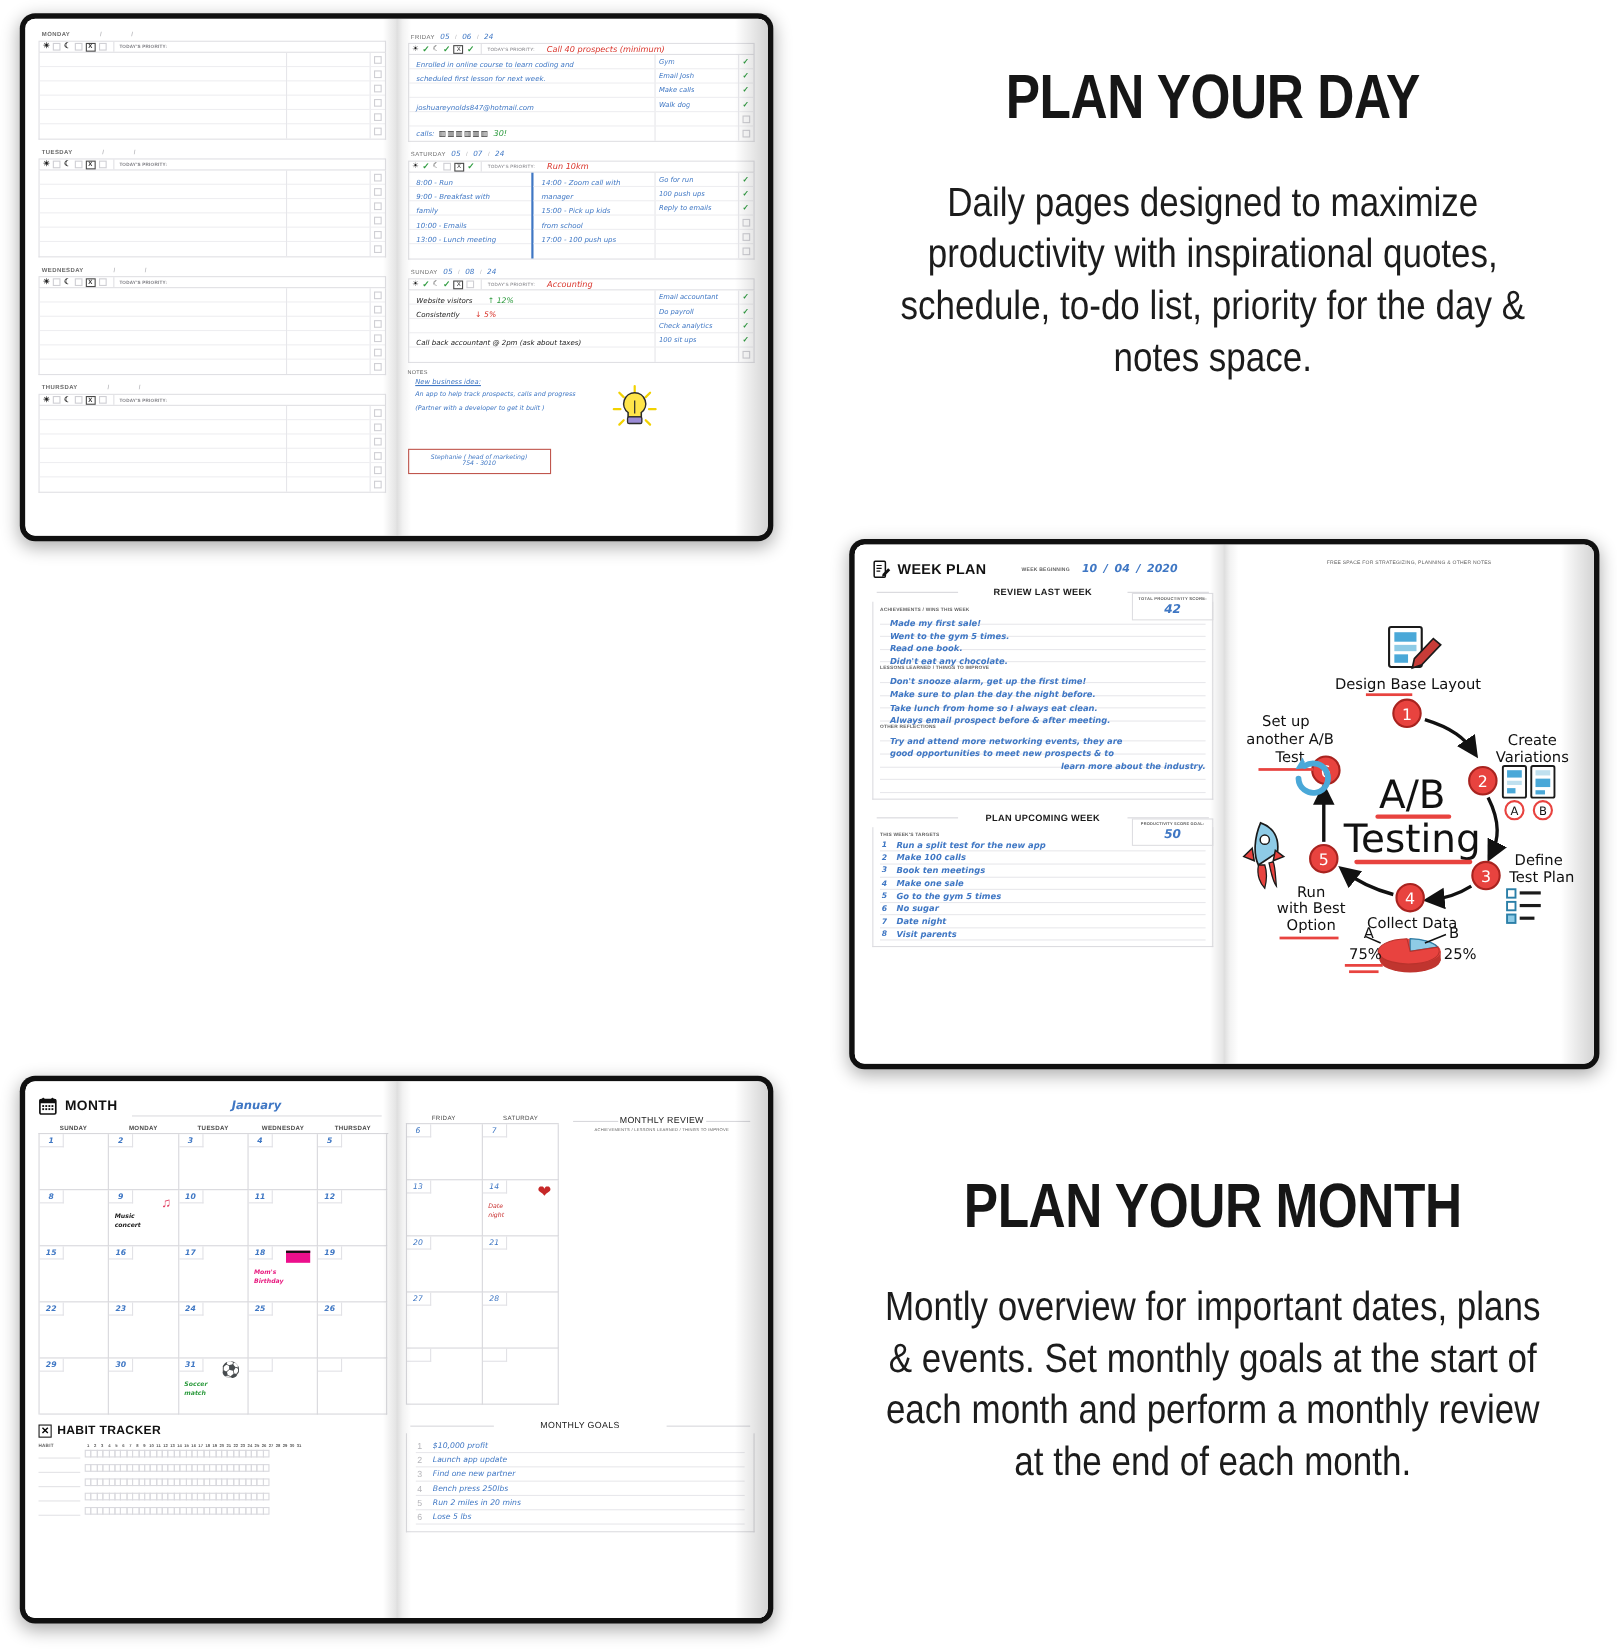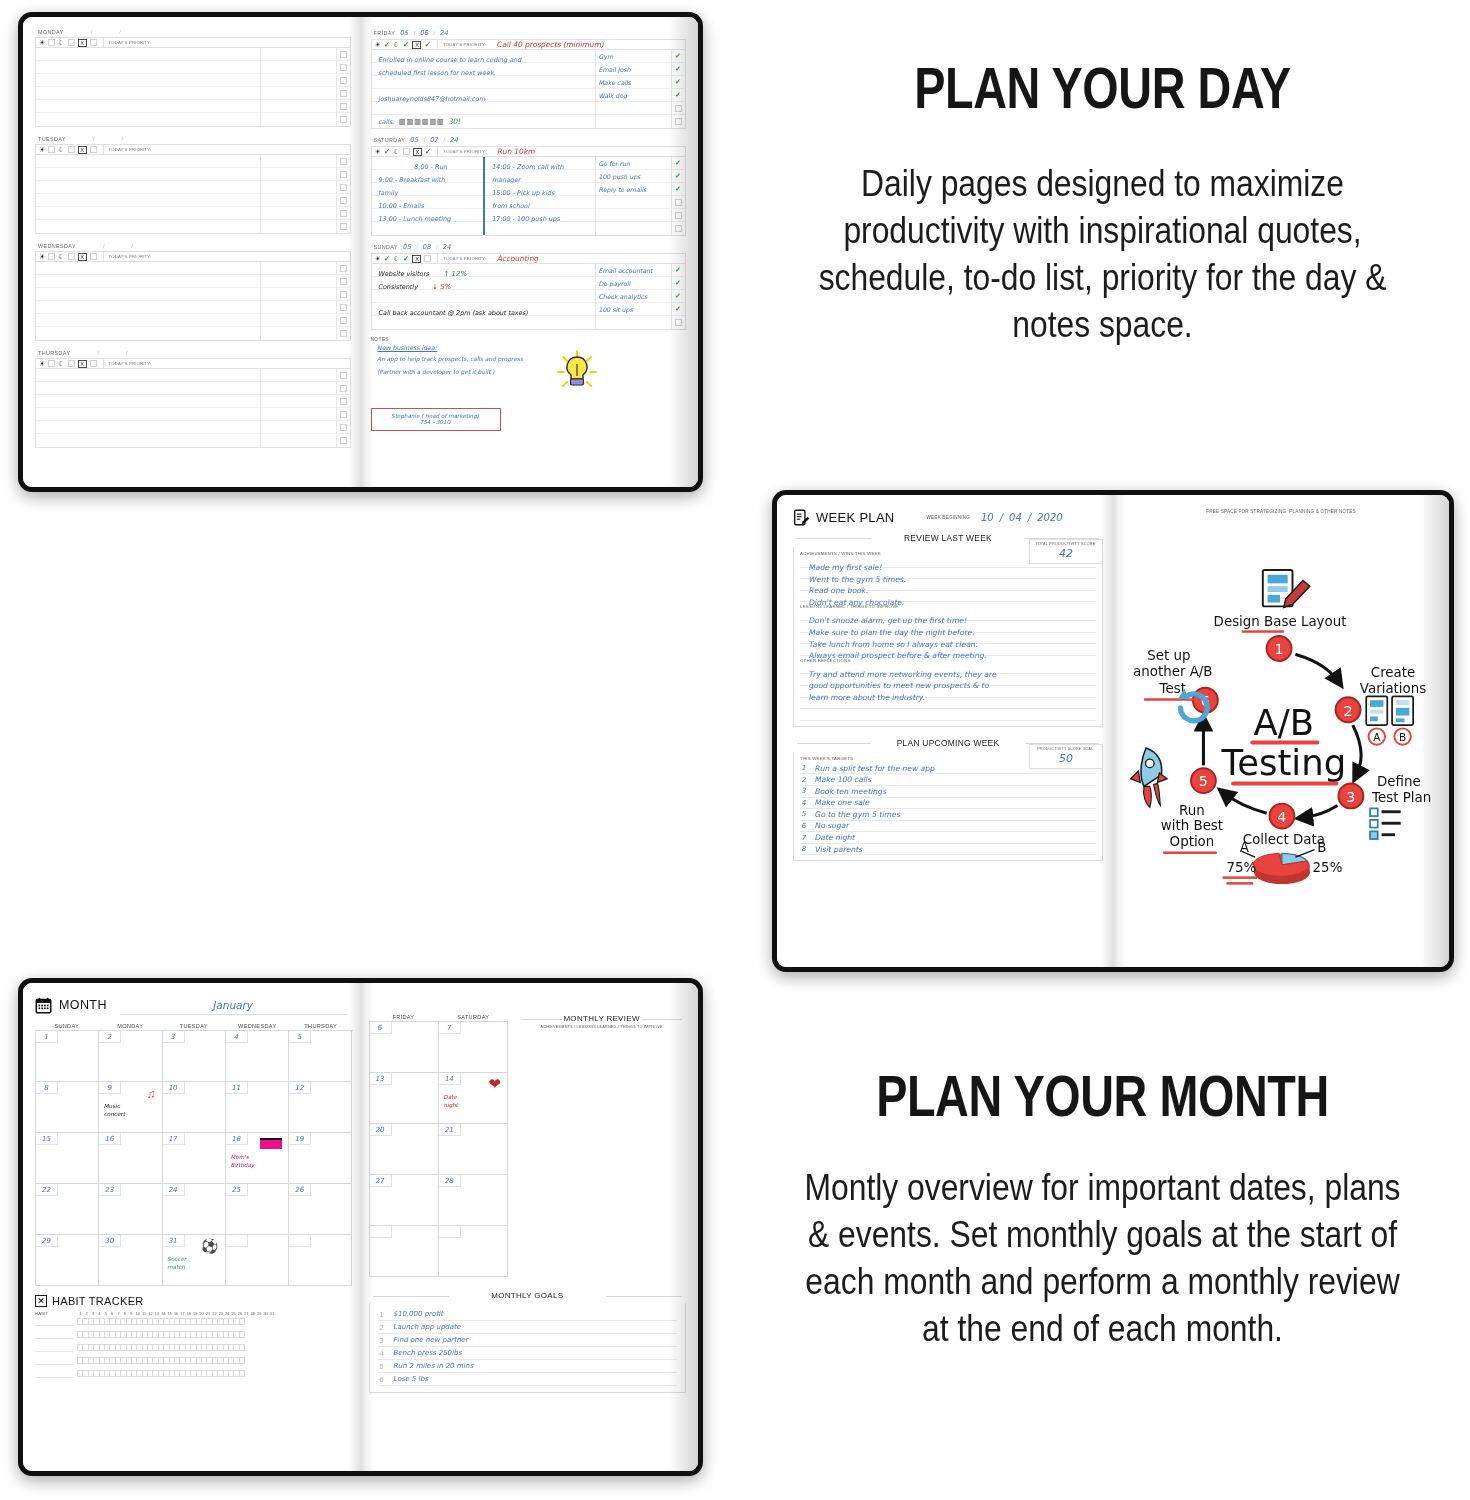--- a/index.html
+++ b/index.html
@@ -14,21 +14,21 @@
     transform:scaleX(.82); transform-origin:center; white-space:nowrap; }
   .mk p  { font-family:"Liberation Sans", sans-serif; color:#1c1c1c;
     font-weight:400; transform:scaleX(.86); transform-origin:center top; }
 
   
   .book { position:absolute; background:#101010; border-radius:14px;
     box-shadow:0 5px 16px rgba(0,0,0,.33); padding:5px; }
   .pages { position:relative; width:100%; height:100%;
     background:#fff; border-radius:9px; overflow:hidden; display:flex; }
   .pg { position:relative; height:100%; background:#fff; overflow:hidden; }
-  .pg.left  { flex:1 1 50%; }
+  .pg.left  { flex:1 1 50%;font-weight:bold; }
   .pg.right { flex:1 1 50%; }
   .gutter { position:absolute; top:0; bottom:0; width:26px;
     background:linear-gradient(to right,rgba(0,0,0,0) 0%,rgba(0,0,0,.10) 45%,
       rgba(0,0,0,.13) 50%,rgba(0,0,0,.05) 70%,rgba(0,0,0,0) 100%);
     pointer-events:none; z-index:6; }
   .edgeShade { position:absolute; top:0; bottom:0; right:0; width:30px;
     background:linear-gradient(to left,rgba(0,0,0,.17),rgba(0,0,0,0));
     pointer-events:none; z-index:5; }
 
   
@@ -429,21 +429,21 @@
             <span class="icn">☾</span>
             <span class="chk"></span>
             <span class="xb">X</span>
             <span class="tick" style="font-size:8px">✓</span>
             <span class="lbl">TODAY'S PRIORITY:</span>
             <span class="val hand red">Run 10km</span>
           </div>
           <div class="bodybox">
             <div class="main" style="display:flex;">
               <div style="flex:1 1 50%;" id="satL">
-                  <div class="ln" style="padding-left:7px;line-height:13px;text-align:center;">
+                  <div class="ln" style="padding-left:7px;line-height:13px;">
    <span class="hand" style="font-size:6.4px">8:00 - Run</span></div>
                   <div class="ln" style="padding-left:7px;line-height:13px;">
    <span class="hand" style="font-size:6.4px">9:00 - Breakfast with</span></div>
                   <div class="ln" style="padding-left:7px;line-height:13px;">
    <span class="hand" style="font-size:6.4px">family</span></div>
                   <div class="ln" style="padding-left:7px;line-height:13px;">
    <span class="hand" style="font-size:6.4px">10:00 - Emails</span></div>
                   <div class="ln" style="padding-left:7px;line-height:13px;">
    <span class="hand" style="font-size:6.4px">13:00 - Lunch meeting</span></div>
                   <div class="ln"></div>
@@ -661,21 +661,21 @@
   <span class="hand" style="font-size:7.6px;padding-left:9px;">Take lunch from home so I always eat clean.</span></div>
               <div class="wln" style="height:11.6px;">
   <span class="hand" style="font-size:7.6px;padding-left:9px;">Always email prospect before &amp; after meeting.</span></div>
             </div>
           <div class="cap" style="font-size:4.4px; margin-top:2px;">OTHER REFLECTIONS</div>
           <div id="wkRef">
               <div class="wln" style="height:11.6px;">
   <span class="hand" style="font-size:7.6px;padding-left:9px;">Try and attend more networking events, they are</span></div>
               <div class="wln" style="height:11.6px;">
   <span class="hand" style="font-size:7.6px;padding-left:9px;">good opportunities to meet new prospects &amp; to</span></div>
-              <div class="wln" style="height:11.6px;">
+              <div class="wln" style="height:11.6px;text-align:right;">
   <span class="hand" style="font-size:7.6px;padding-left:9px;">learn more about the industry.</span></div>
               <div class="wln" style="height:11.6px;">
   <span class="hand" style="font-size:7.6px;padding-left:9px;"></span></div>
               <div class="wln" style="height:11.6px;">
   <span class="hand" style="font-size:7.6px;padding-left:9px;"></span></div>
             </div>
         </div>
 
         <div style="position:relative; margin-top:11px;">
           <div class="secthd">PLAN UPCOMING WEEK</div>

